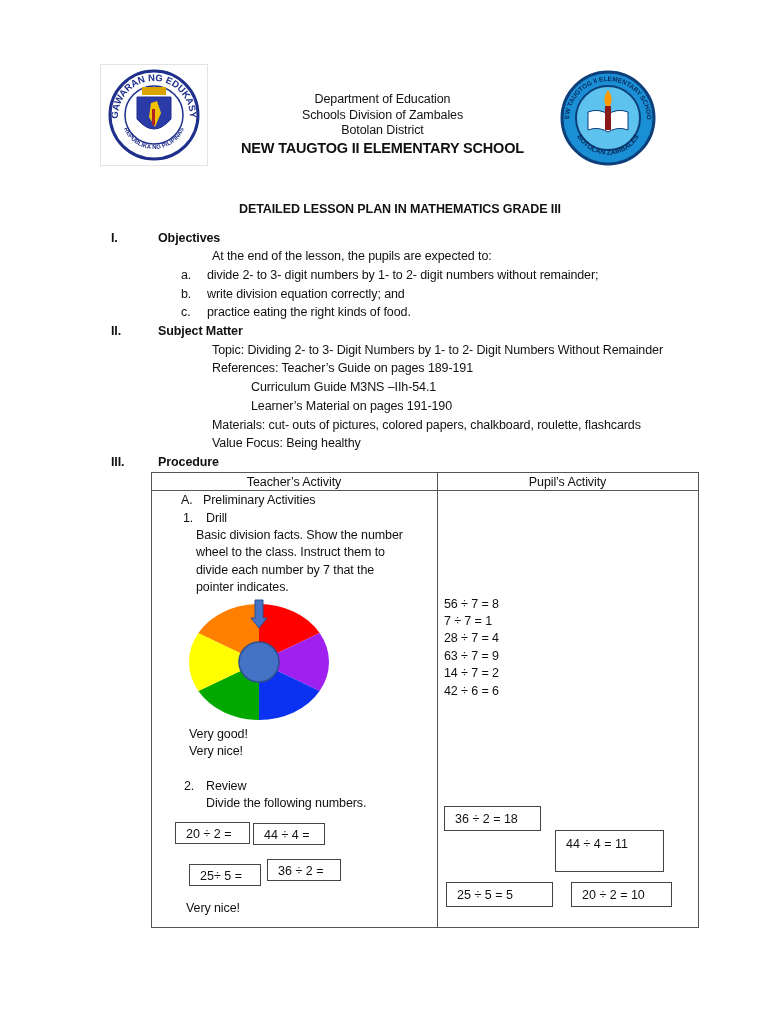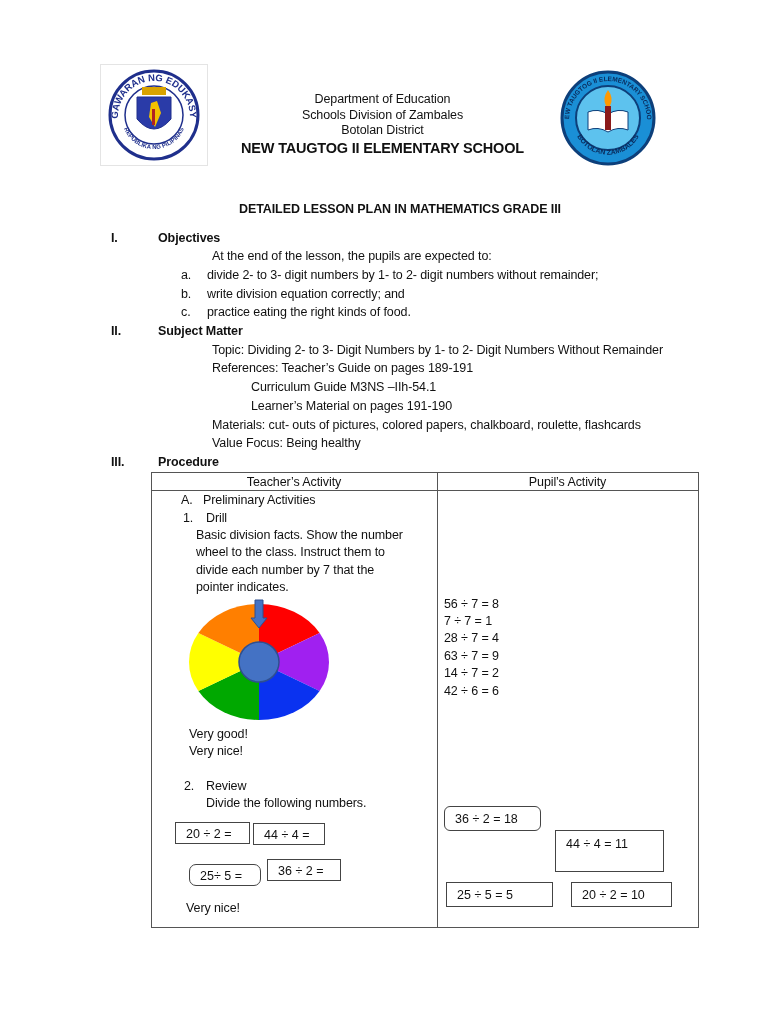--- a/index.html
+++ b/index.html
@@ -136,28 +136,28 @@
 
 <div class="abs t" style="left:189px; top:725px">Very good!</div>
 <div class="abs t" style="left:189px; top:742px">Very nice!</div>
 
 <div class="abs t" style="left:184px; top:777px">2.</div>
 <div class="abs t" style="left:206px; top:777px">Review</div>
 <div class="abs t" style="left:206px; top:794px">Divide the following numbers.</div>
 
 <div class="box" style="left:175px; top:822px; width:75px;">20 ÷ 2 =</div>
 <div class="box" style="left:253px; top:823px; width:72px;">44 ÷ 4 =</div>
-<div class="box" style="left:189px; top:864px; width:72px;border-radius:7px;">25÷ 5 =</div>
+<div class="box" style="left:189px; top:864px; width:72px;">25÷ 5 =</div>
 <div class="box" style="left:267px; top:859px; width:74px;">36 ÷ 2 =</div>
 
 <div class="abs t" style="left:186px; top:899px">Very nice!</div>
 
 <div class="abs t" style="left:444px; top:595px">56 ÷ 7 = 8</div>
 <div class="abs t" style="left:444px; top:612px">7 ÷ 7 = 1</div>
 <div class="abs t" style="left:444px; top:629px">28 ÷ 7 = 4</div>
 <div class="abs t" style="left:444px; top:647px">63 ÷ 7 = 9</div>
 <div class="abs t" style="left:444px; top:664px">14 ÷ 7 = 2</div>
 <div class="abs t" style="left:444px; top:682px">42 ÷ 6 = 6</div>
 
-<div class="box" style="left:444px; top:806px; width:97px; height:25px; line-height:25px;border-radius:6px;">36 ÷ 2 = 18</div>
+<div class="box" style="left:444px; top:806px; width:97px; height:25px; line-height:25px;">36 ÷ 2 = 18</div>
 <div class="box" style="left:555px; top:830px; width:109px; height:42px; line-height:26px;">44 ÷ 4 = 11</div>
 <div class="box" style="left:446px; top:882px; width:107px; height:25px; line-height:25px;">25 ÷ 5 = 5</div>
 <div class="box" style="left:571px; top:882px; width:101px; height:25px; line-height:25px;">20 ÷ 2 = 10</div>
 
 </body></html>

